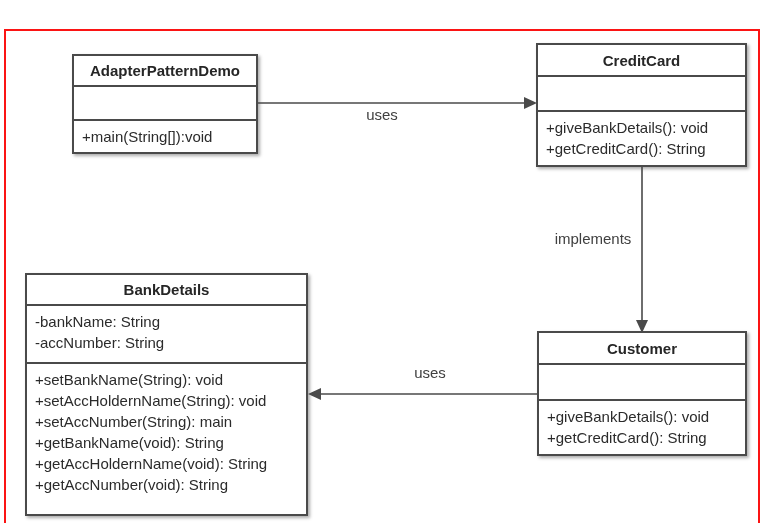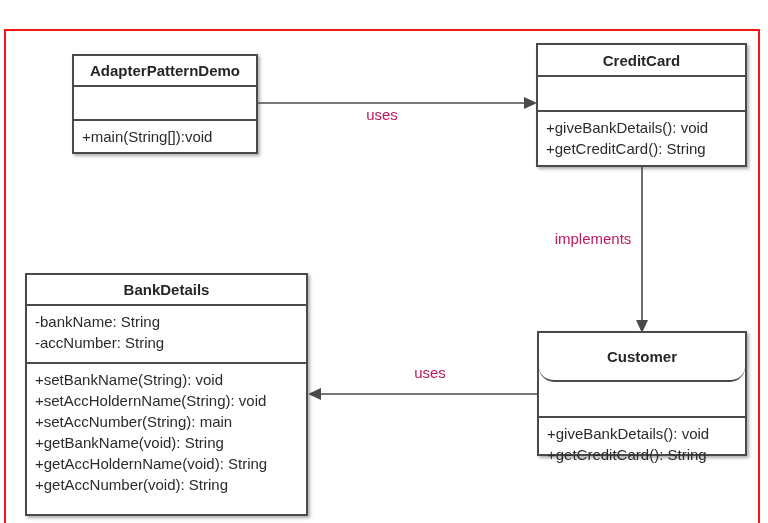--- a/index.html
+++ b/index.html
@@ -65,29 +65,29 @@
     color:#2b2b2b;
   }
   
   #box-adapter     { left:72px;  top:31px;  width:186px; height:100px; }
   #box-adapter .uml-title { height:31px; }
   #box-adapter .uml-attrs { height:34px; }
   #box-creditcard  { left:536px; top:20px;  width:211px; height:124px; }
   #box-creditcard .uml-title { height:32px; }
   #box-creditcard .uml-attrs { height:35px; }
   #box-customer    { left:537px; top:308px; width:210px; height:125px; }
-  #box-customer .uml-title { height:49px;border-radius:15px; }
+  #box-customer .uml-title { height:32px; }
   #box-customer .uml-attrs { height:36px; }
   #box-bankdetails { left:25px;  top:250px; width:283px; height:243px; }
   #box-bankdetails .uml-title { height:31px; }
   #box-bankdetails .uml-attrs { height:58px; }
   .rel-label {
     position:absolute;
     font-size:15px;
-    color:#be185d;
+    color:#404040;
     white-space:nowrap;
   }
   #label-uses-top      { left:352px; top:83px;  width:60px; text-align:center; }
   #label-implements    { left:550px; top:207px; width:86px; text-align:center; }
   #label-uses-bottom   { left:400px; top:341px; width:60px; text-align:center; }
 </style>
 </head>
 <body>
 
 <div class="stage">

